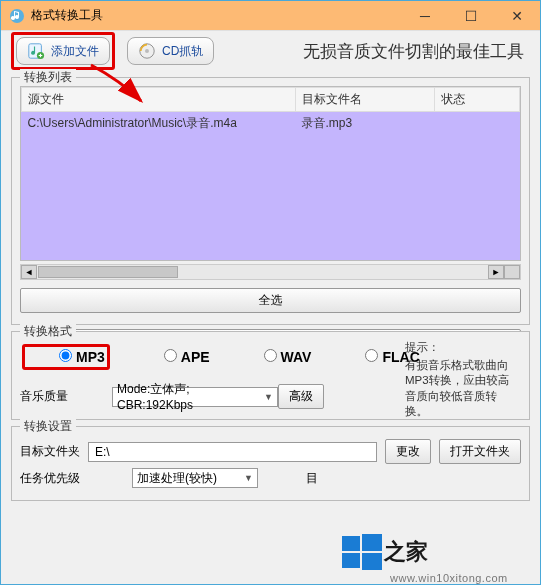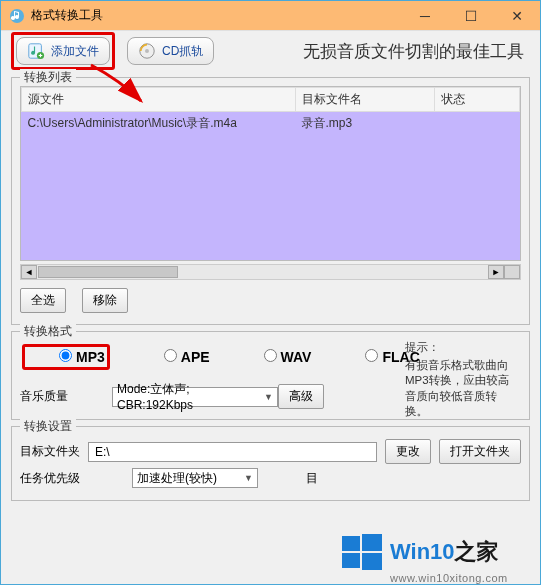--- a/index.html
+++ b/index.html
@@ -19,21 +19,21 @@
   .group-title { position: absolute; top: -9px; left: 8px; background: #f0f0f0; padding: 0 4px; font-size: 12px; color: #333; }
   .table-wrap { border: 1px solid #bbb; background: #c4b5fd; height: 175px; overflow: hidden; }
   table { width: 100%; border-collapse: collapse; font-size: 12px; }
   th { text-align: left; background: #f5f5f5; border: 1px solid #ddd; padding: 3px 6px; font-weight: normal; color: #333; }
   td { padding: 3px 6px; color: #333; vertical-align: top; }
   .col1 { width: 55%; } .col2 { width: 28%; } .col3 { width: 17%; }
   .hscroll { height: 16px; background: #e8e8e8; border: 1px solid #ccc; margin-top: 3px; position: relative; }
   .hscroll .thumb { position: absolute; left: 1px; top: 1px; height: 12px; width: 140px; background: #c8c8c8; border: 1px solid #aaa; }
   .hscroll .arr { position: absolute; top: 0; width: 16px; height: 14px; background: #d8d8d8; border: 1px solid #aaa; display:flex; align-items:center; justify-content:center; font-size:9px;}
   .hscroll .arr.l{left:0} .hscroll .arr.r{right:16px} .hscroll .arr.r2{right:0}
-  .row-btns { margin-top: 8px; display: flex; gap: 16px; }
+  .row-btns { margin-top: 8px; display: flex; gap: 16px; flex-direction: column; }
   .btn { padding: 3px 10px; border: 1px solid #999; background: linear-gradient(#fdfdfd,#e5e5e5); font-size: 12px; border-radius: 2px; cursor: pointer; }
   .radios { display: flex; align-items: center; gap: 22px; padding: 4px 2px 8px 2px; }
   .radio-item { display: flex; align-items: flex-start; gap: 4px; font-size: 14px; font-weight: bold; padding-left: 32px; }
   .radio-item input { margin: 0; }
   .quality-row { display: flex; align-items: center; gap: 0; font-size: 12px; padding-top: 6px; }
   .select { flex: 0 0 auto; width: 210px; padding-left: 44px; }
   .select-box { border: 1px solid #999; background: #fff; padding: 2px 4px; font-size: 12px; display: flex; align-items: center; justify-content: space-between; height: 20px; }
   .select-box .chev { font-size: 9px; color: #555; }
   .hint-col { position: absolute; right: 14px; top: 8px; width: 110px; font-size: 11.5px; color: #333; line-height: 1.35; }
   .hint-col .h-title { margin-bottom: 2px; }
@@ -193,18 +193,17 @@
   </svg>
 
   <div class="watermark">
     <div class="bar">
       <svg class="wm-flag" viewBox="0 0 44 44">
         <rect x="2" y="6" width="18" height="15" fill="#1a7cd4"></rect>
           <rect x="22" y="4" width="20" height="17" fill="#1a7cd4"></rect>
         <rect x="2" y="23" width="18" height="15" fill="#1a7cd4"></rect>
           <rect x="22" y="23" width="20" height="17" fill="#1a7cd4"></rect>
       </svg>
-      <span class="wm-text1">Win10</span>
       <span class="wm-text2">之家</span>
     </div>
     <div class="wm-url">www.win10xitong.com</div>
   </div>
 </div>
 
 </body></html>

